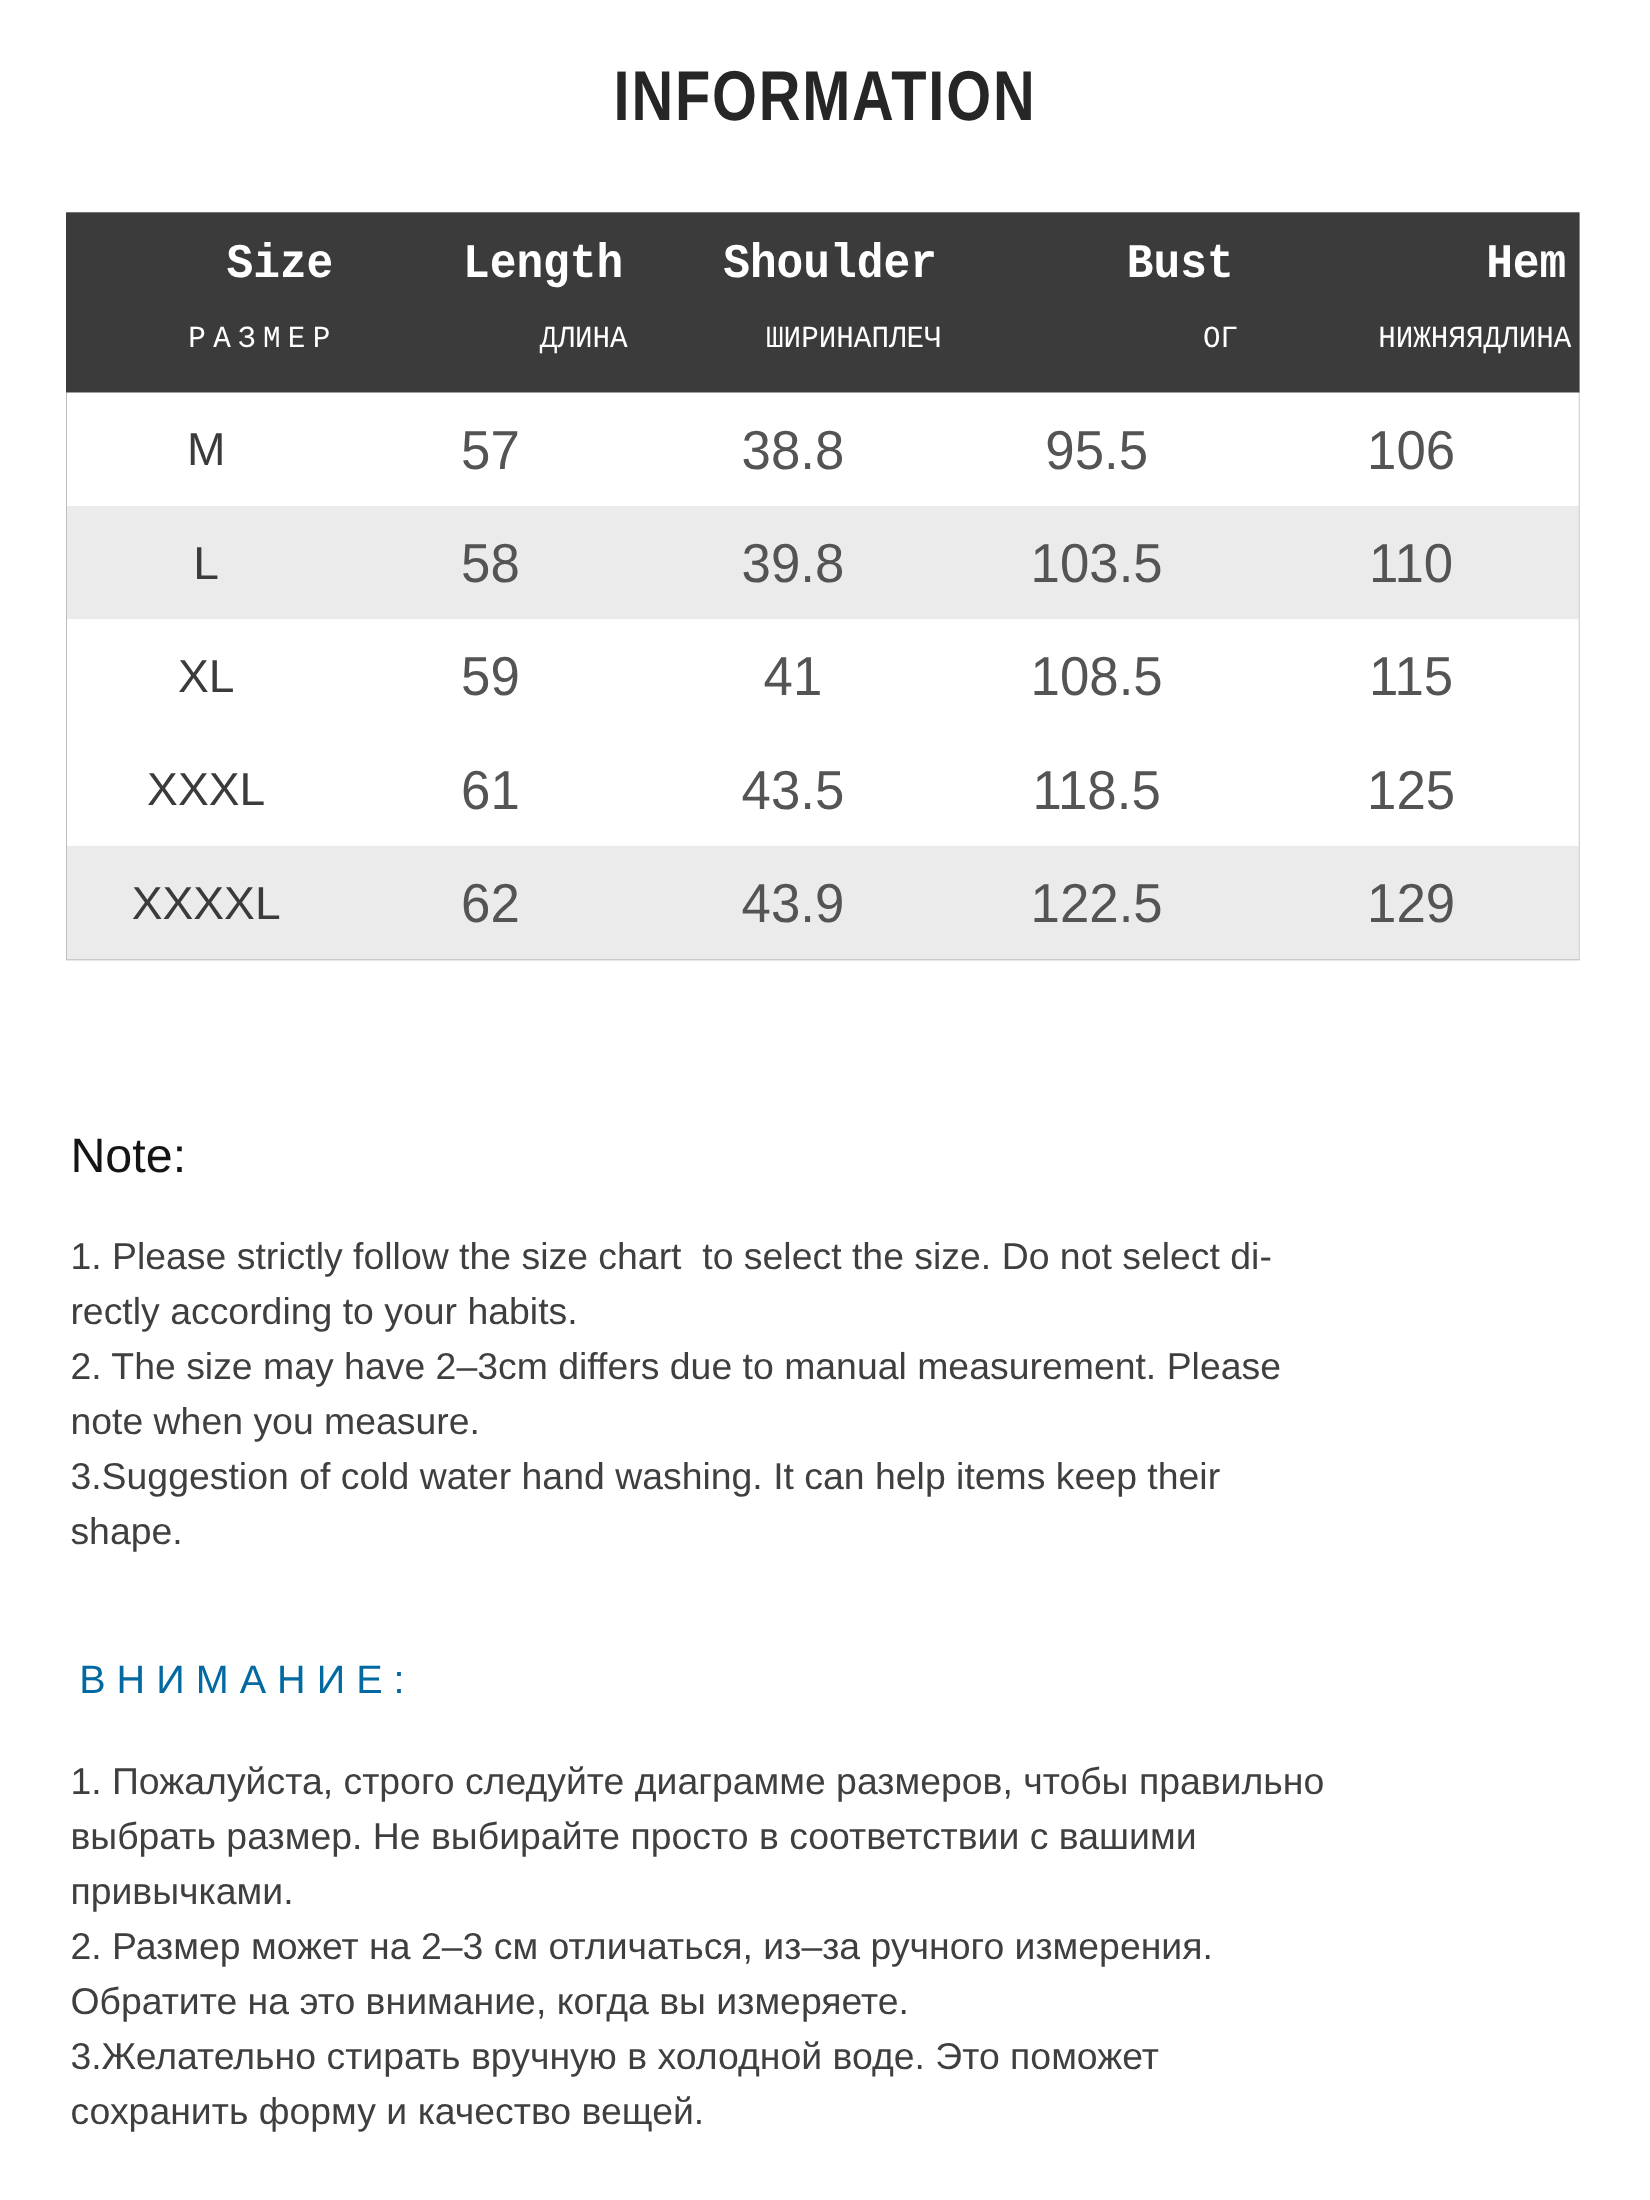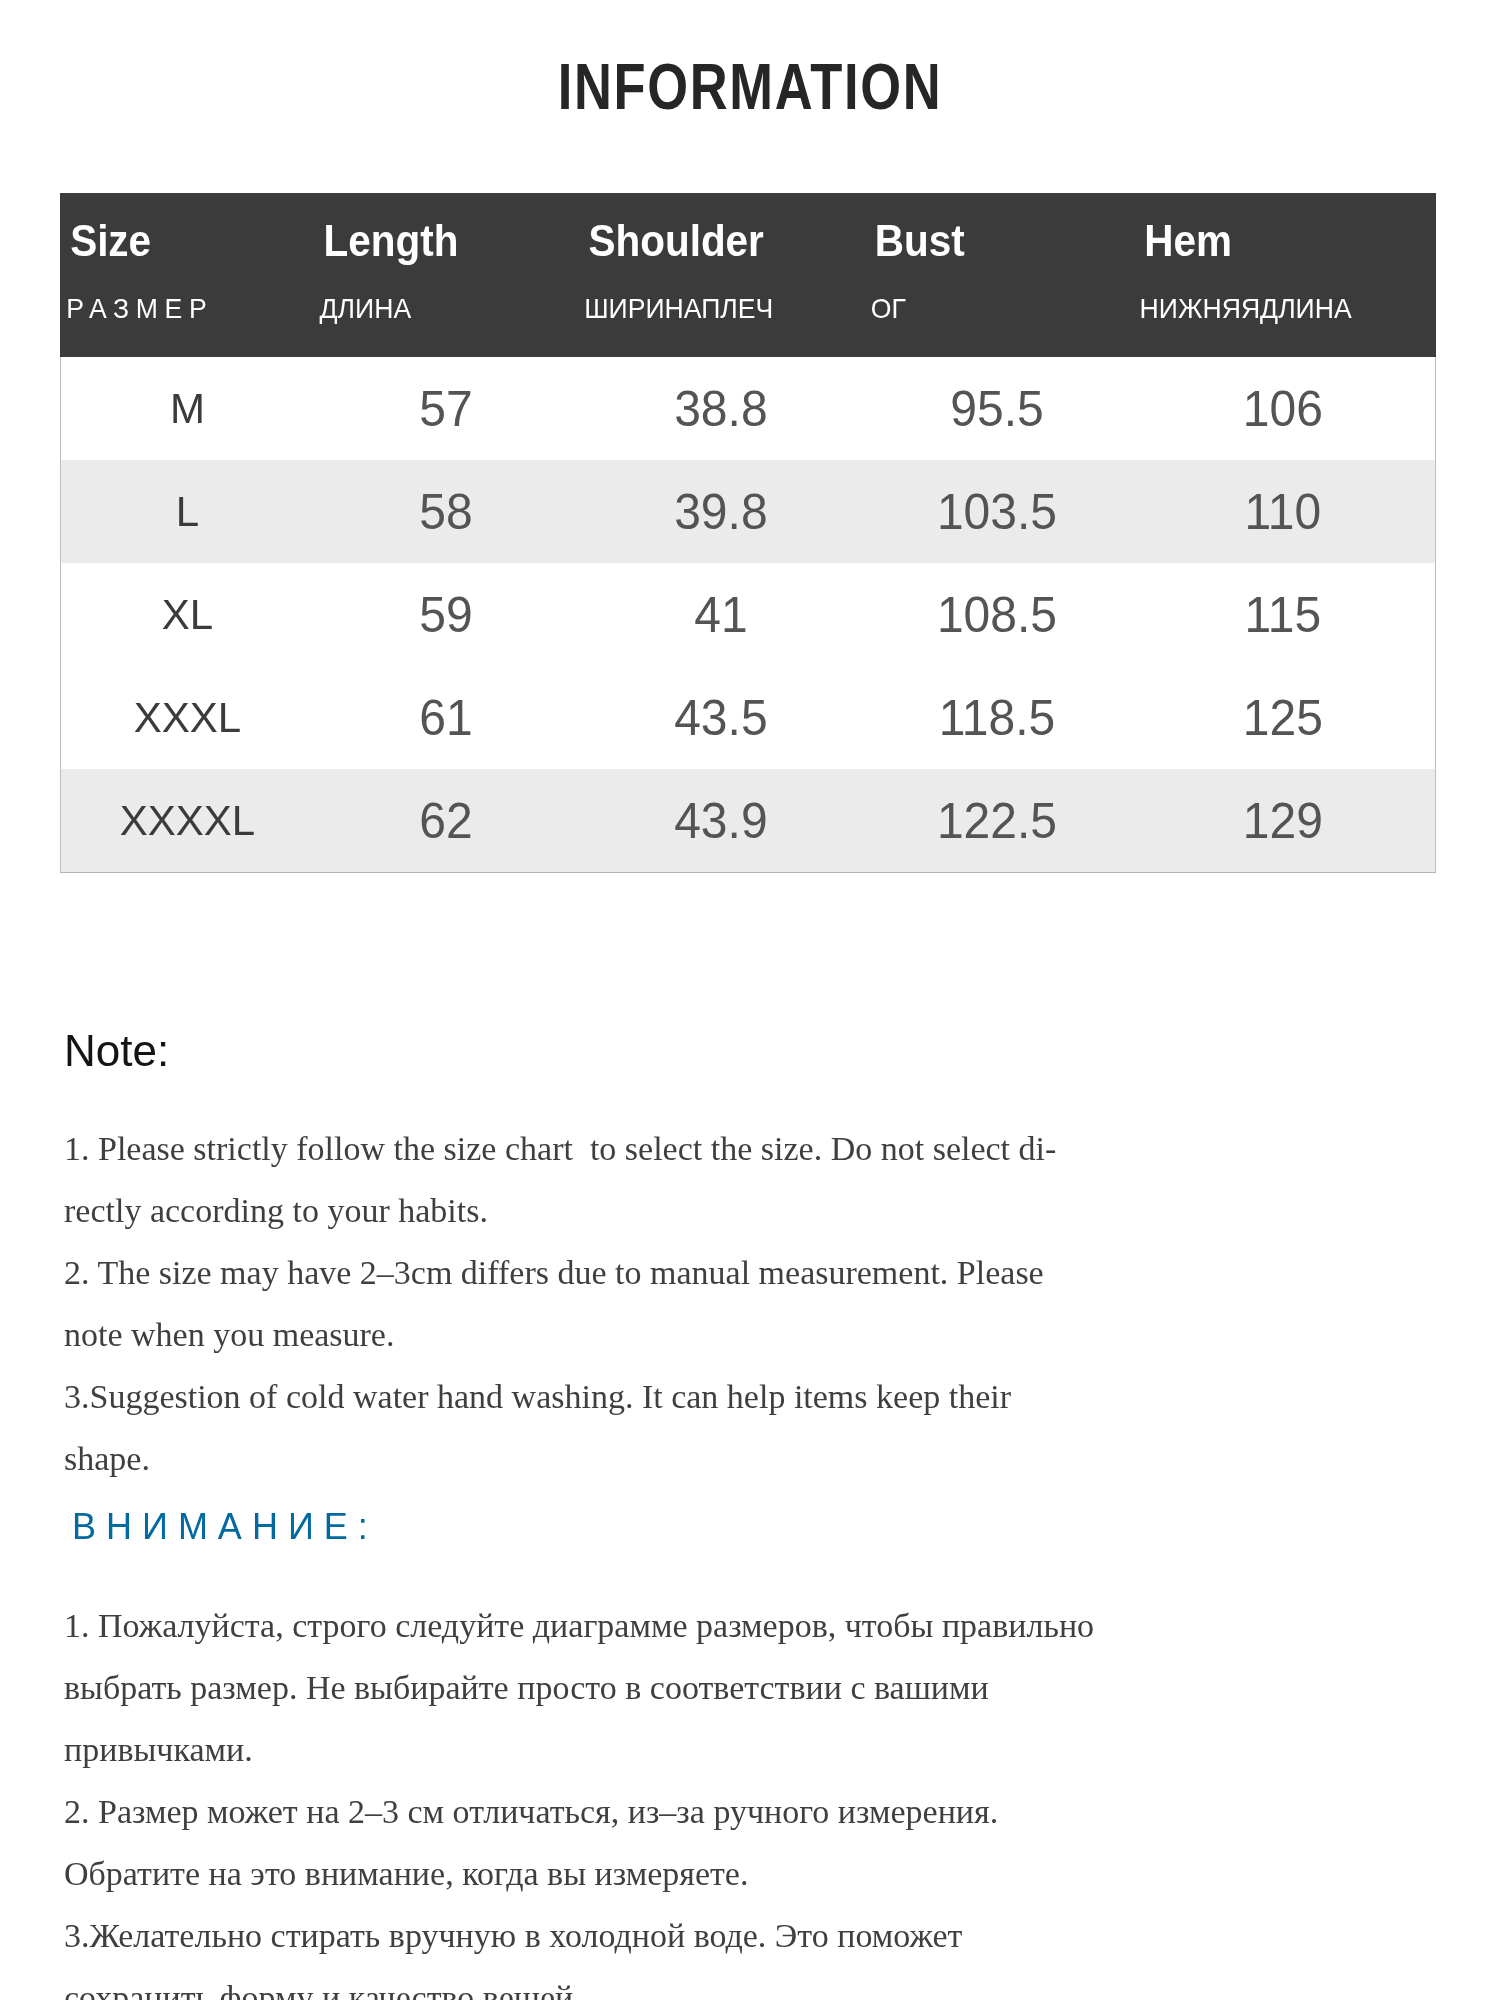--- a/index.html
+++ b/index.html
@@ -24,21 +24,21 @@
 
   
   .size-table { position:absolute; top:193px; left:60px; width:1376px; }
   .thead {
     background:#3b3b3b; color:#ffffff;
     display:grid;
     grid-template-columns:18.4% 19.2% 20.8% 19.5% 22.1%;
     height:164px;
     padding-top:22px; box-sizing:border-box;
   }
-  .hcell { text-align:left; }
+  .hcell { text-align:right;font-family:Liberation Mono, monospace; }
   .hcell .en { font-size:44px; font-weight:700; line-height:52px; transform:scaleX(0.92); }
   .hcell .ru { font-size:28px; font-weight:400; line-height:36px; margin-top:24px; transform:scaleX(0.95); }
   .hcell:first-child .ru { letter-spacing:7px; }
 
   .tbody {
     border-left:1px solid #bdbdbd;
     border-right:1px solid #bdbdbd;
     border-bottom:1px solid #b3b3b3;
     box-sizing:border-box;
   }
@@ -65,24 +65,23 @@
   .note-heading-ru {
     position:absolute; left:72px; top:1506px;
     font-size:36px; font-weight:400; color:#0369a1; margin:0;
     letter-spacing:10px;
   }
   .notes-ru {
     position:absolute; left:64px; top:1595px; right:56px;
   }
   .notes p {
     margin:0; padding:0;
-    font-size:34px; line-height:62px;
+    font-size:34px; line-height:50px;
     color:#3f3f3f;
     white-space:pre-wrap;
-    font-family:Liberation Serif, serif;
   }
 </style>
 </head>
 <body>
 
 <div class="page">
 
   <h1 class="title">INFORMATION</h1>
 
   <div class="size-table">

